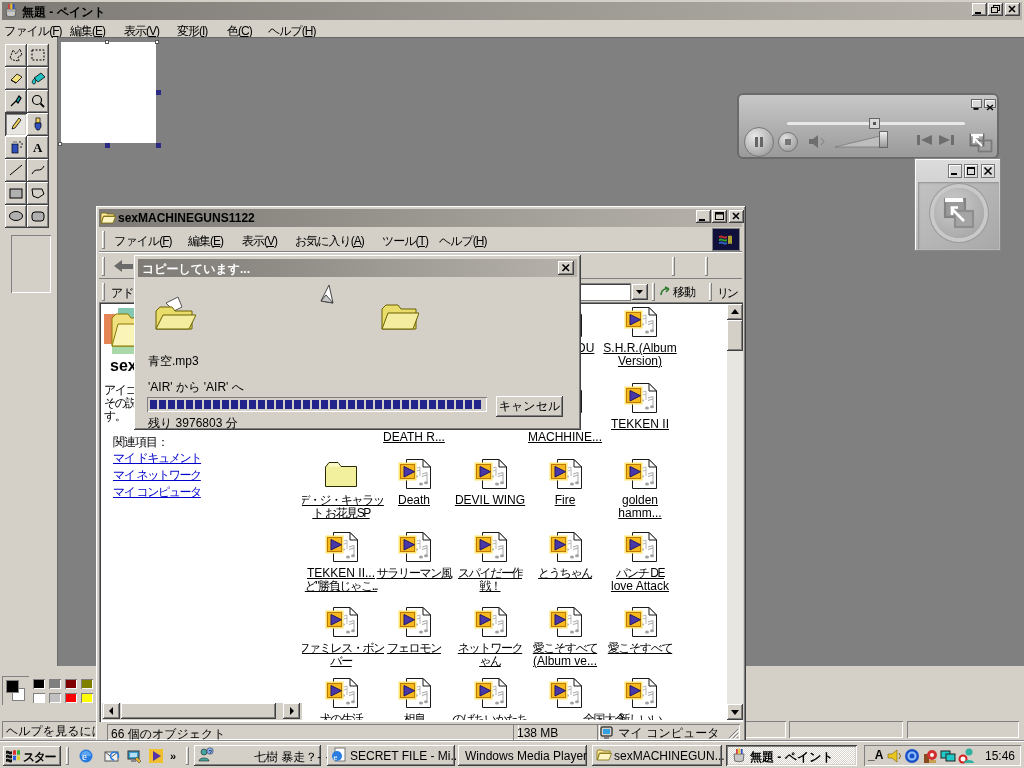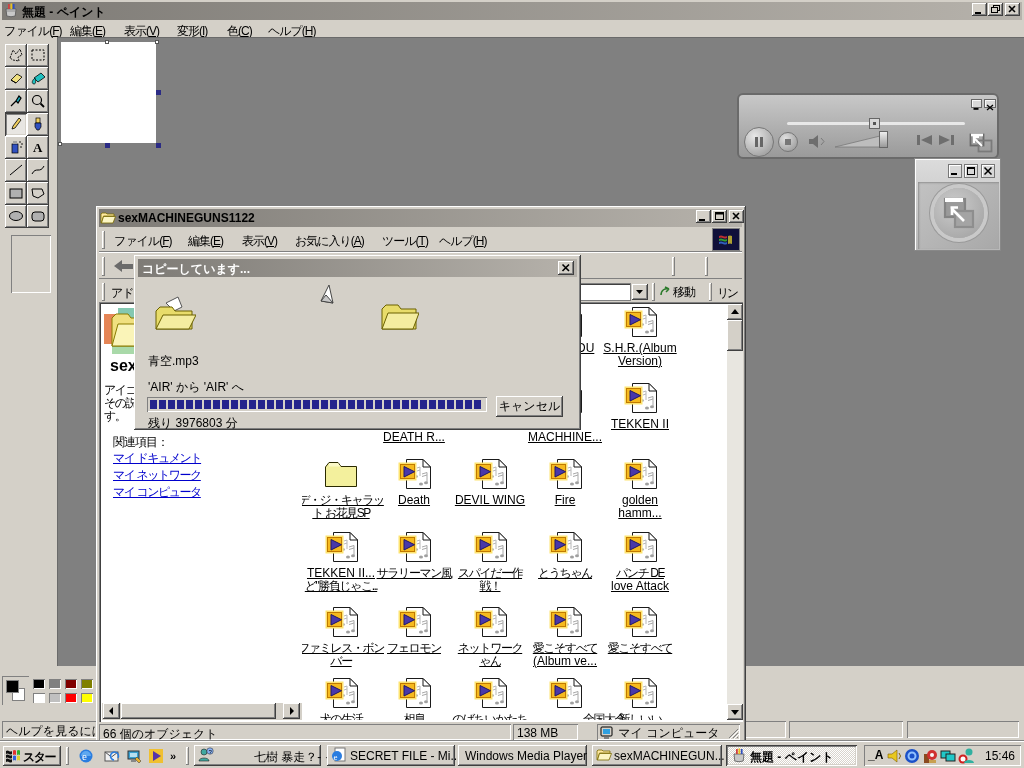--- a/index.html
+++ b/index.html
@@ -655,22 +655,22 @@
             <path d="M8 5 L12 10 L4 10 Z" fill="#000"></path>
           </svg></div>
       <div class="abs btn" style="left:0;top:16px;width:16px;height:31px;"></div>
       <div class="abs btn" style="left:0;top:400px;width:16px;height:16px;"><svg width="16" height="16">
             <path d="M4 6 L12 6 L8 11 Z" fill="#000"></path>
           </svg></div>
     </div>
   </div>
 
   <div class="abs" style="left:3px;top:517px;width:643px;height:18px;background:#d4d0c8;">
-    <div class="abs sunk" style="left:0px;top:1px;width:412px;height:16px;padding:2px 4px;font-size:12px;">66 個のオブジェクト</div>
-    <div class="abs sunk" style="left:414px;top:1px;width:65px;height:16px;padding:2px 4px;font-size:12px;">138 MB</div>
+    <div class="abs sunk" style="left:8px;top:1px;width:412px;height:16px;padding:2px 4px;font-size:12px;">66 個のオブジェクト</div>
+    <div class="abs sunk" style="left:414px;top:1px;width:87px;height:16px;padding:2px 4px;font-size:12px;">138 MB</div>
     <div class="abs sunk" style="left:498px;top:1px;width:143px;height:16px;padding:1px 3px;font-size:12px;"><svg width="15" height="13" style="vertical-align:-2px">
           <rect x="1" y="1" width="11" height="9" rx="1" fill="#d4d0c8" stroke="#000"></rect>
           <rect x="3" y="3" width="7" height="5" fill="#30a0e0"></rect>
           <rect x="4" y="11" width="5" height="2" fill="#808080"></rect>
         </svg> マイ コンピュータ<svg width="12" height="12" style="position:absolute;right:1px;bottom:1px;">
           <path d="M11 2 L2 11 M11 6 L6 11 M11 10 L10 11" stroke="#808080"></path>
           <path d="M12 3 L3 12 M12 7 L7 12" stroke="#fff"></path>
         </svg></div>
   </div>
 </div>

